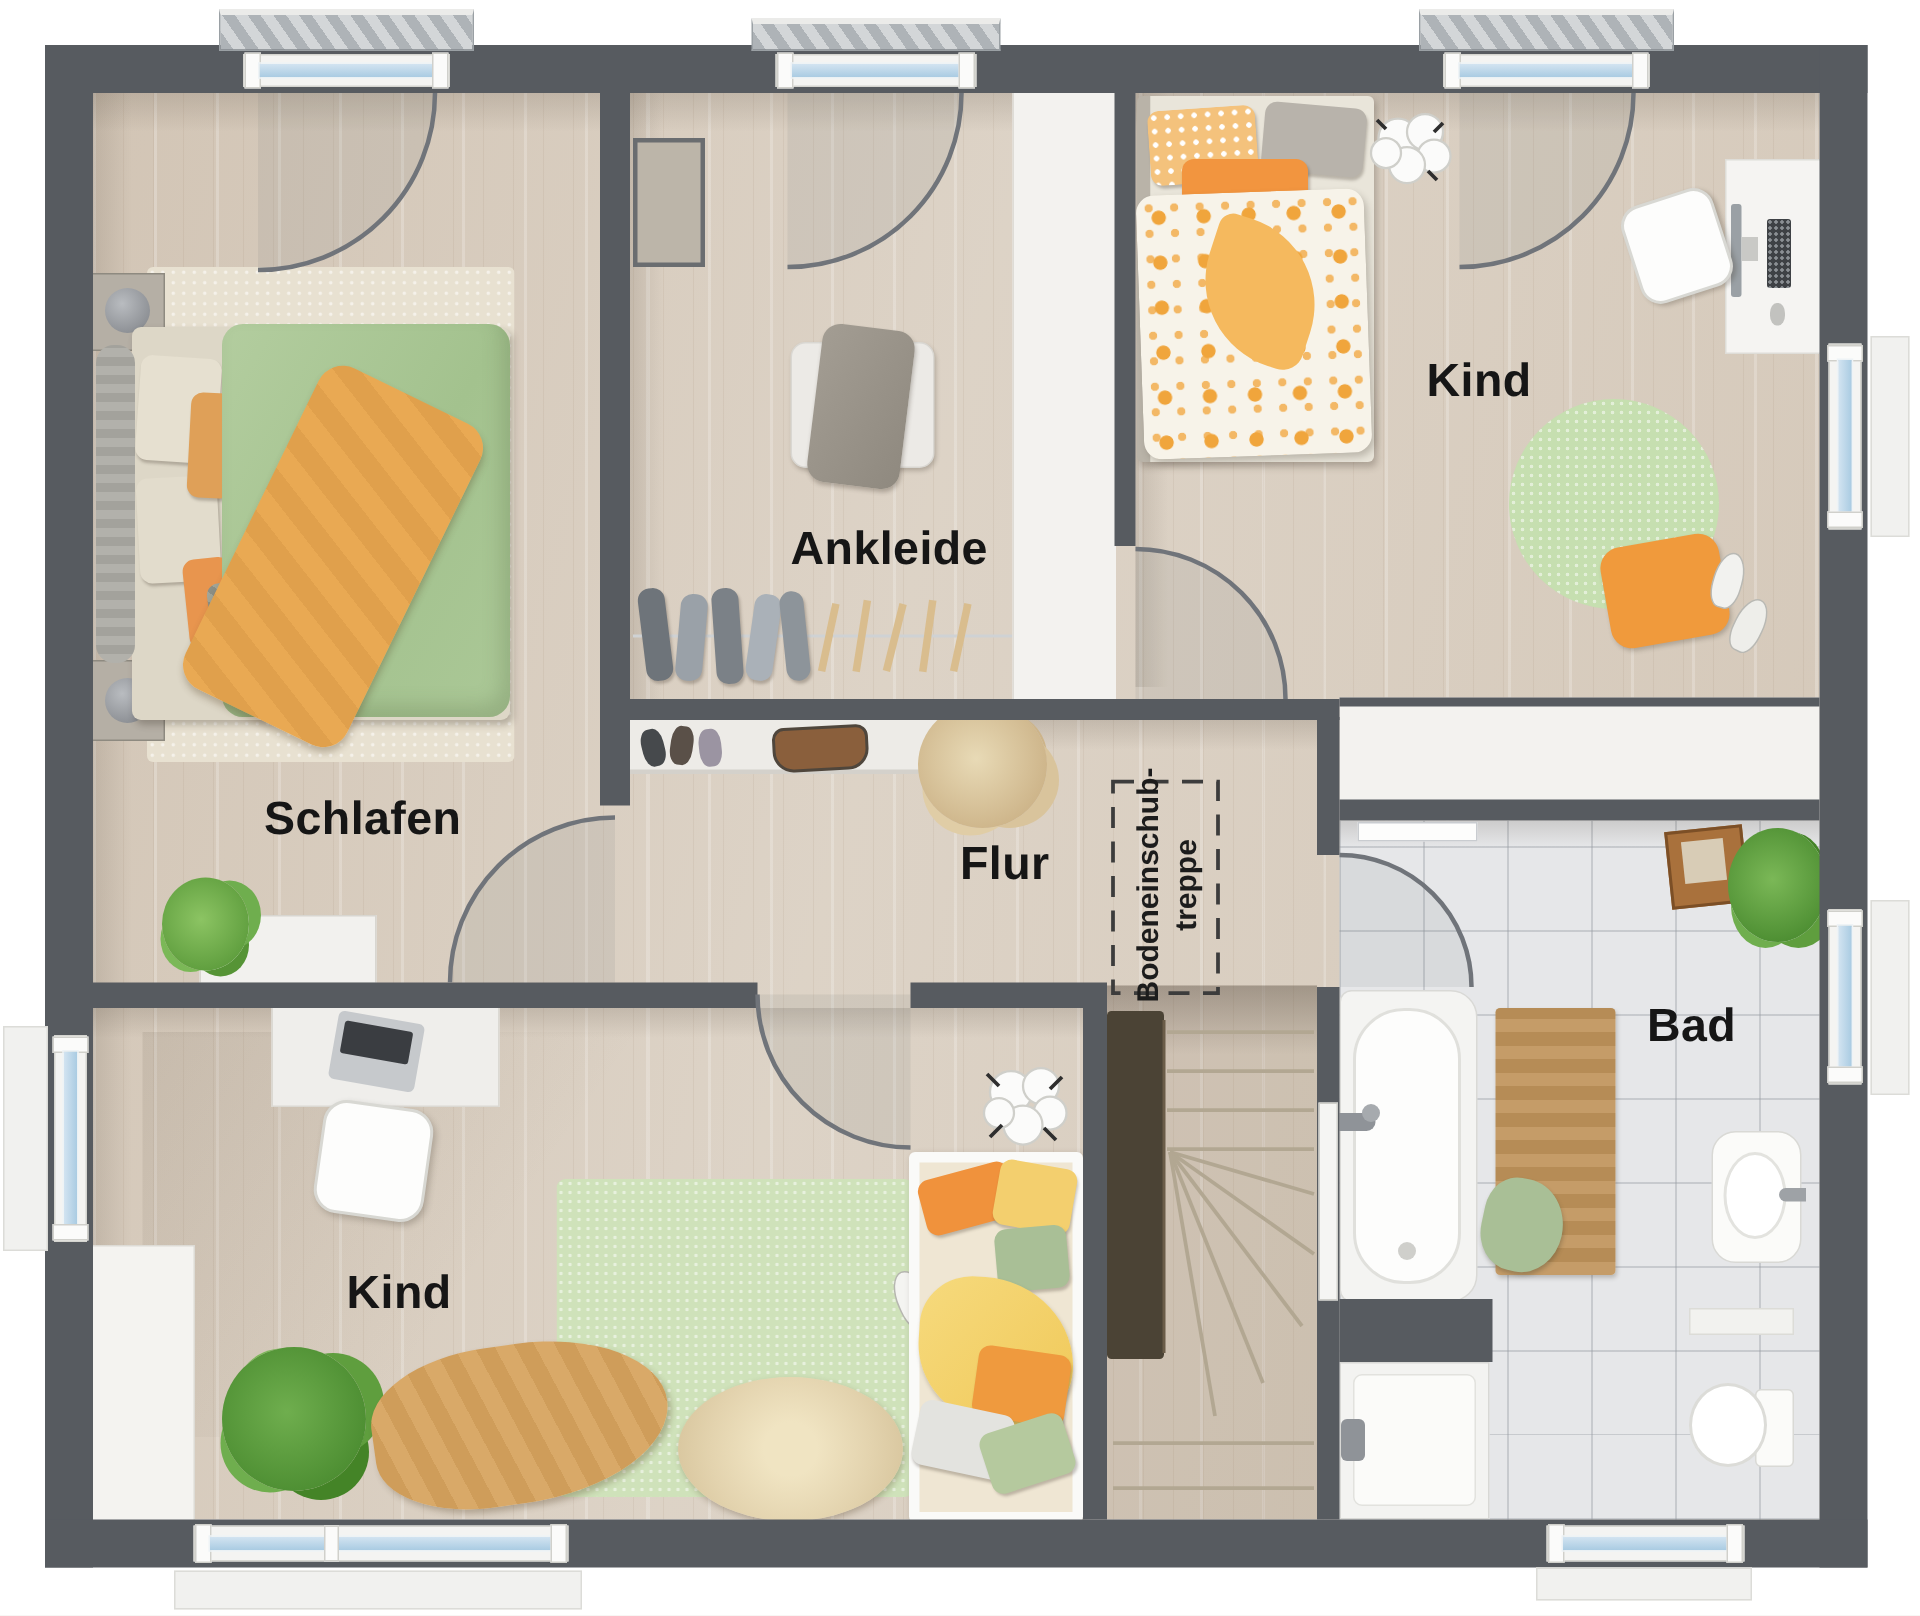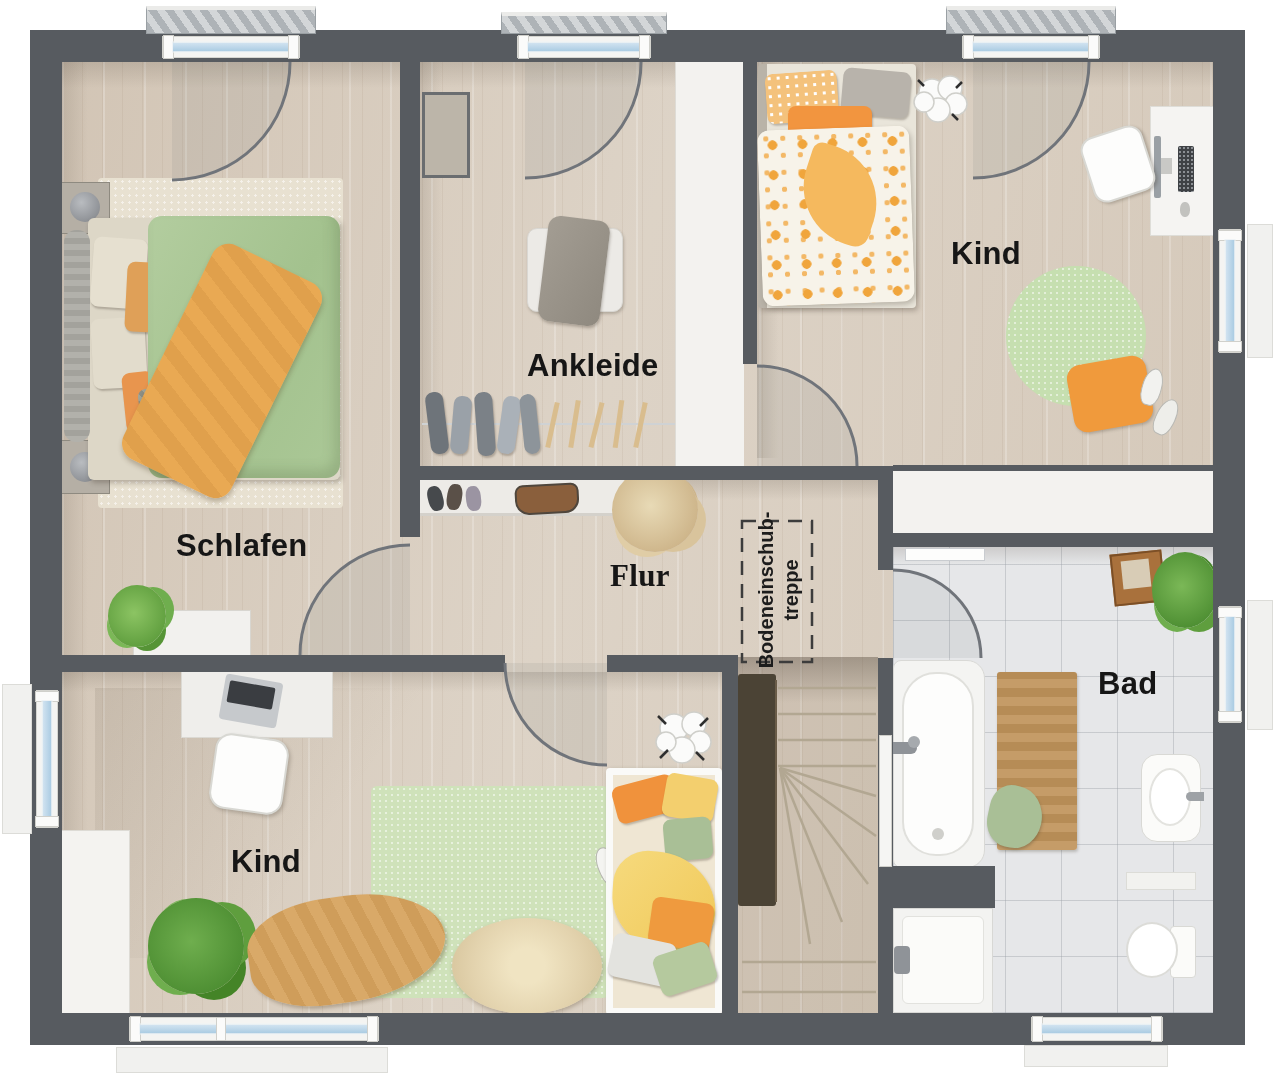--- a/index.html
+++ b/index.html
@@ -283,21 +283,21 @@
       <line x1="658" y1="716" x2="666" y2="724"></line>
         <line x1="708" y1="718" x2="700" y2="726"></line>
         <line x1="704" y1="760" x2="696" y2="752"></line>
         <line x1="660" y1="758" x2="668" y2="750"></line>
     </g>
   </svg>
 
   <div class="room-label" style="left:176px;top:528px;">Schlafen</div>
   <div class="room-label" style="left:527px;top:348px;">Ankleide</div>
   <div class="room-label" style="left:951px;top:236px;">Kind</div>
-  <div class="room-label" style="left:610px;top:558px;font-family:Liberation Serif, serif;">Flur</div>
+  <div class="room-label" style="left:640px;top:558px;">Flur</div>
   <div class="room-label" style="left:231px;top:844px;">Kind</div>
   <div class="room-label" style="left:1098px;top:666px;">Bad</div>
   <div class="treppe-label">
     <span>Bodeneinschub-</span>
     <span>treppe</span>
   </div>
 
 </div>
 
 </body></html>

